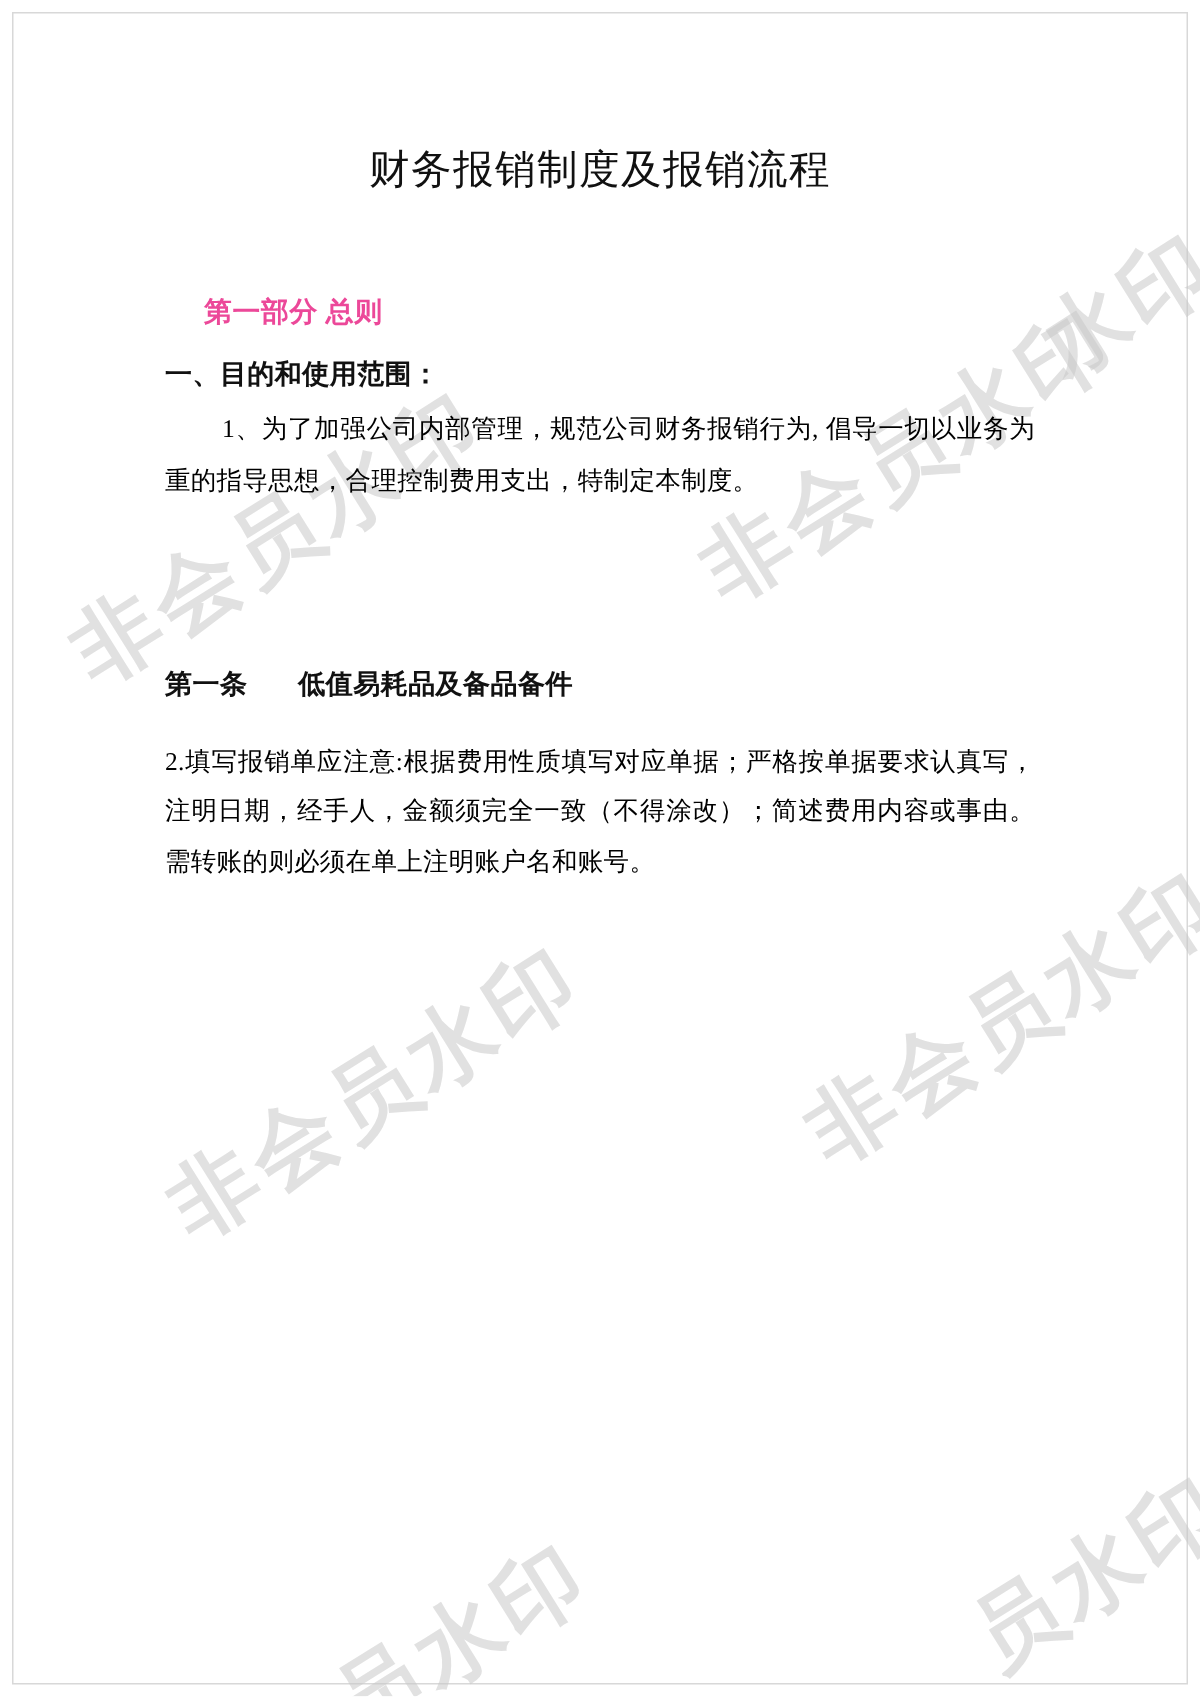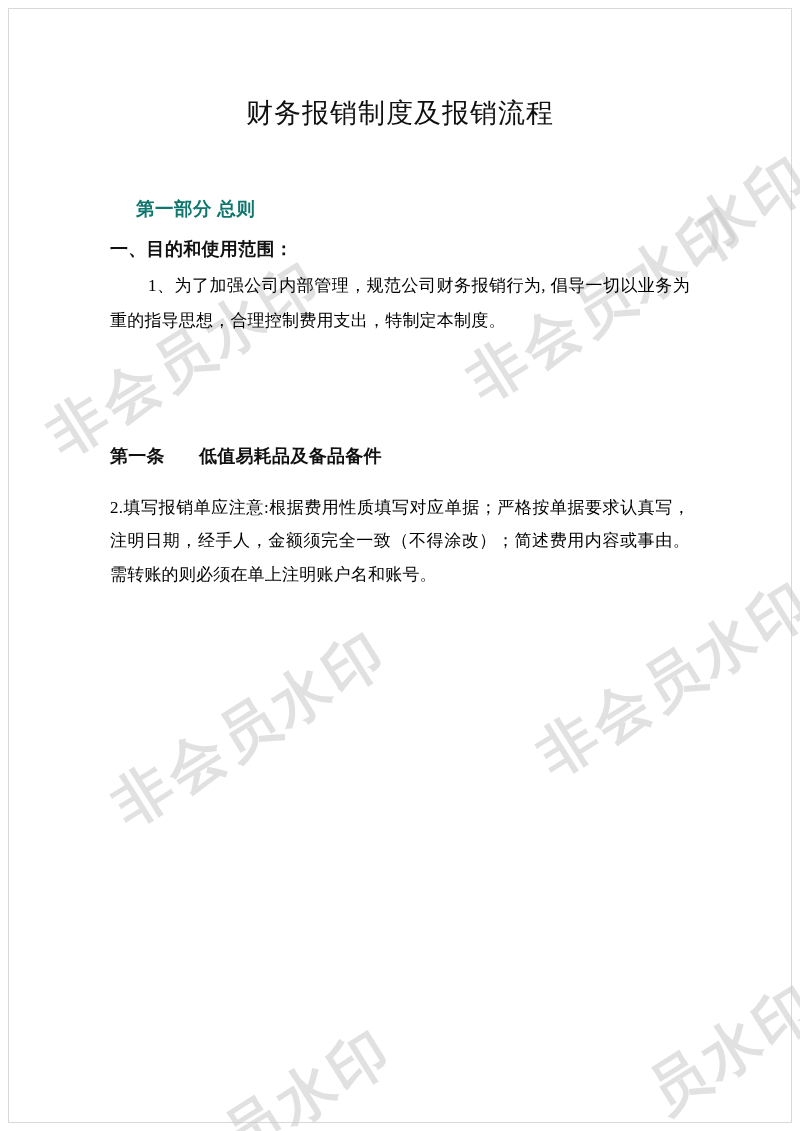--- a/index.html
+++ b/index.html
@@ -42,21 +42,21 @@
     margin: 15px 0 0 0;
     line-height: 1.4;
   }
   .spacer-lg { height: 62px; }
   .spacer-sm { height: 16px; }
   .spacer-xl { height: 92px; }
 
   .h-part {
     font-size: 18.5px;
     font-weight: bold;
-    color: #0f766e;
+    color: #ec4899;
     margin: 0 0 0 26px;
     line-height: 1.6;
     letter-spacing: 0.5px;
   }
   .h-sec {
     font-size: 18px;
     font-weight: bold;
     color: #111111;
     margin: 10px 0 0 0;
     line-height: 1.7;

